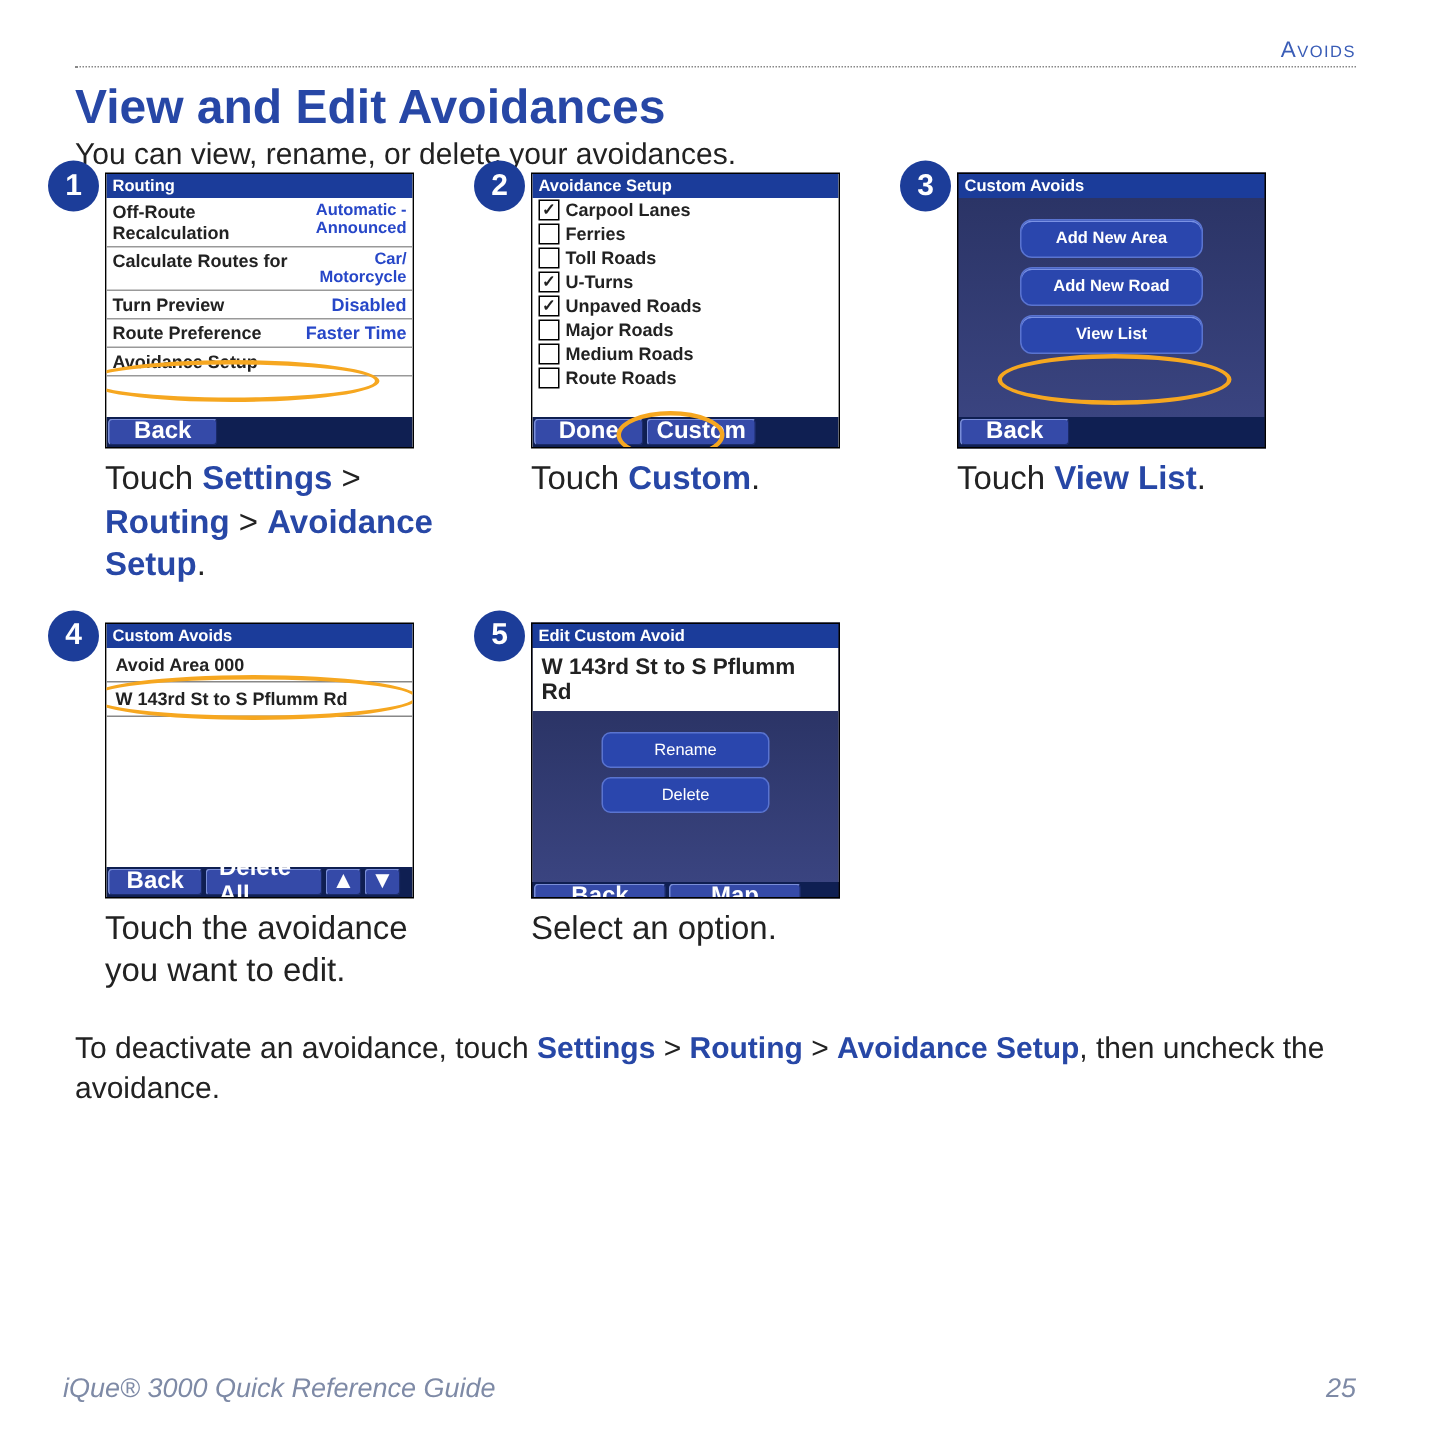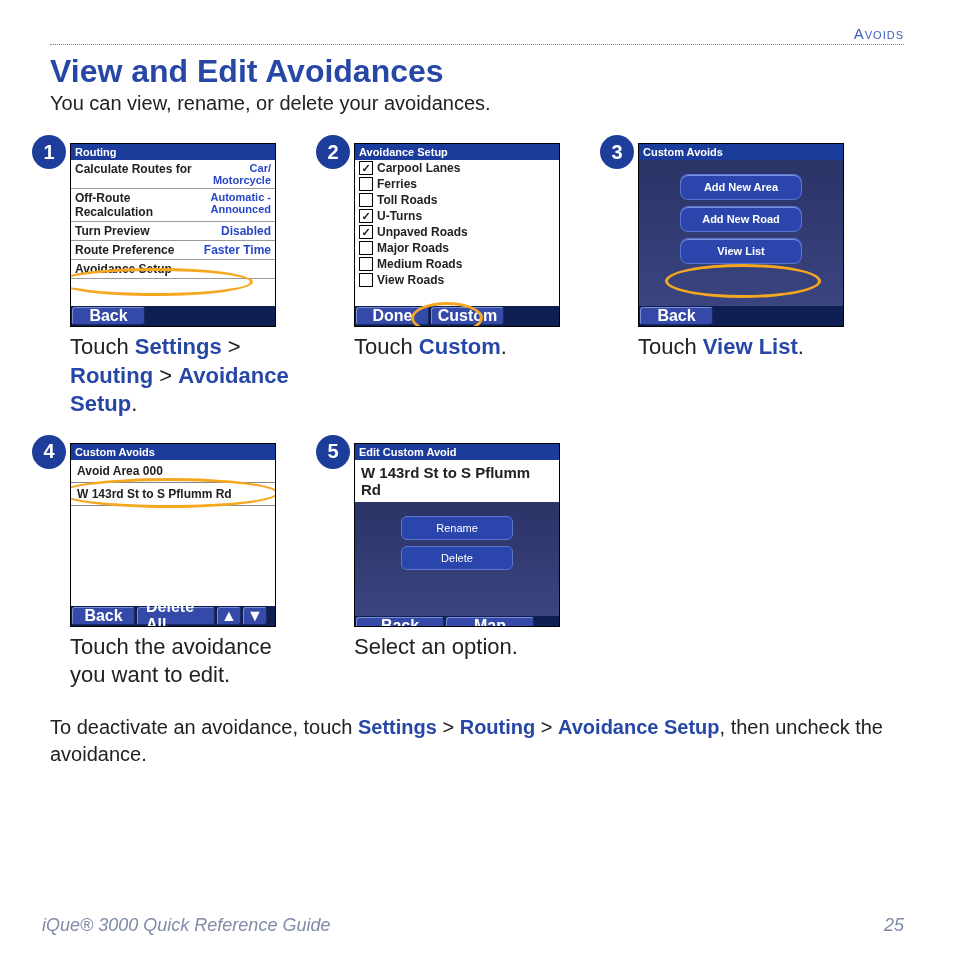--- a/index.html
+++ b/index.html
@@ -24,21 +24,21 @@
     margin-bottom: 8px;
   }
   h1 {
     color: #2747a6;
     font-size: 32px;
     margin: 2px 0 2px 0;
     font-weight: bold;
   }
   .intro {
     font-size: 20px;
-    margin-bottom: 28px;
+    margin-bottom: 0;
   }
   .steps-row {
     display: flex;
     gap: 28px;
     margin-bottom: 24px;
   }
   .step {
     width: 256px;
     position: relative;
   }
@@ -162,31 +162,31 @@
 <div class="intro">You can view, rename, or delete your avoidances.</div>
 
 <div class="steps-row">
 
   <div class="step">
     <div class="badge">1</div>
     <div class="device">
       <div class="titlebar">Routing</div>
       <div class="device-body">
         <div class="rt-row">
-            <span>Calculate Routes for</span>
-            <span class="val" style="white-space:pre-line;font-size:11px;">Car/
-Motorcycle</span>
-          </div>
-        <div class="rt-row">
             <span style="white-space:pre-line;">Off-Route
 Recalculation</span>
             <span class="val" style="white-space:pre-line;font-size:11px;">Automatic -
 Announced</span>
           </div>
         <div class="rt-row">
+            <span>Calculate Routes for</span>
+            <span class="val" style="white-space:pre-line;font-size:11px;">Car/
+Motorcycle</span>
+          </div>
+        <div class="rt-row">
             <span>Turn Preview</span>
             <span class="val">Disabled</span>
           </div>
         <div class="rt-row">
             <span>Route Preference</span>
             <span class="val">Faster Time</span>
           </div>
         <div class="rt-row" style="border-bottom:1px solid #999;">
             <span>Avoidance Setup</span>
             <span class="val"></span>
@@ -230,21 +230,21 @@
           <div class="chk-row">
             <span class="chk"></span>
             <span>Major Roads</span>
           </div>
           <div class="chk-row">
             <span class="chk"></span>
             <span>Medium Roads</span>
           </div>
           <div class="chk-row">
             <span class="chk"></span>
-            <span>View Roads</span>
+            <span>Route Roads</span>
           </div>
         </div>
       <div class="bottombar" style="position:relative;">
         <div class="bbtn" style="width:55px;">Done</div>
         <div class="bbtn" style="width:55px;">Custom</div>
         <div class="highlight-oval" style="left:56px; top:-4px; width:66px; height:26px;"></div>
       </div>
     </div>
     <div class="caption">
       <span>Touch </span><span class="kw">Custom</span><span>.</span>

